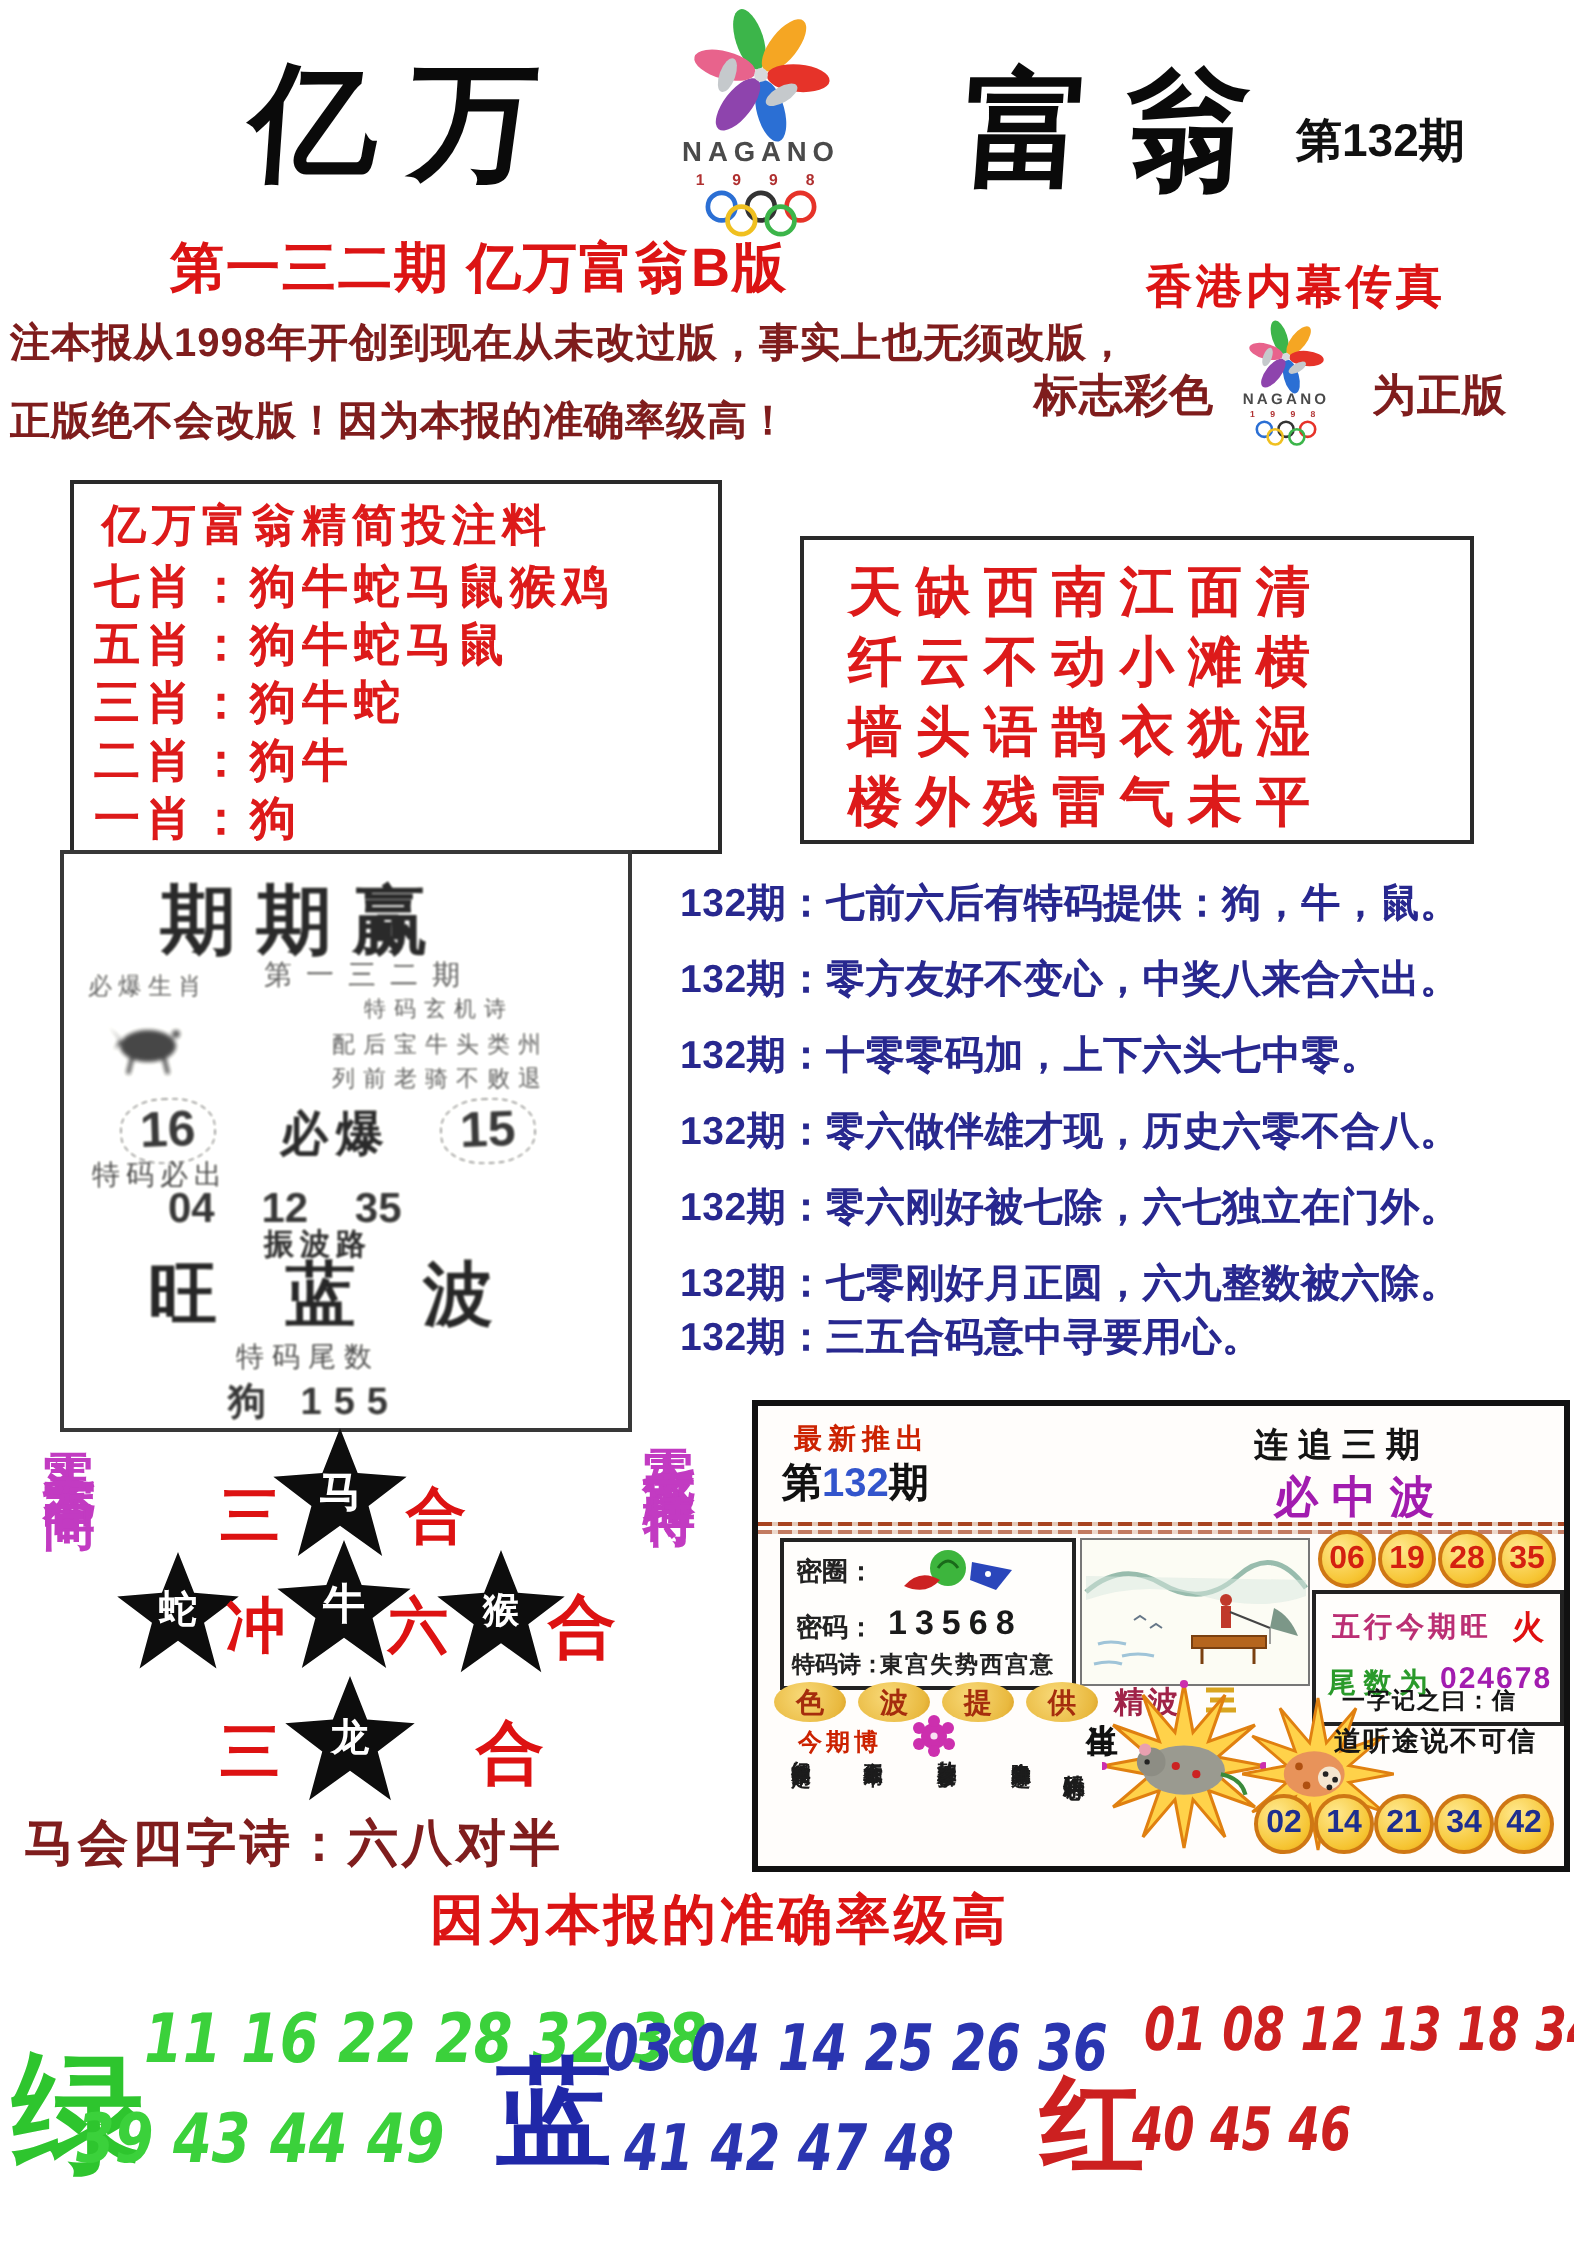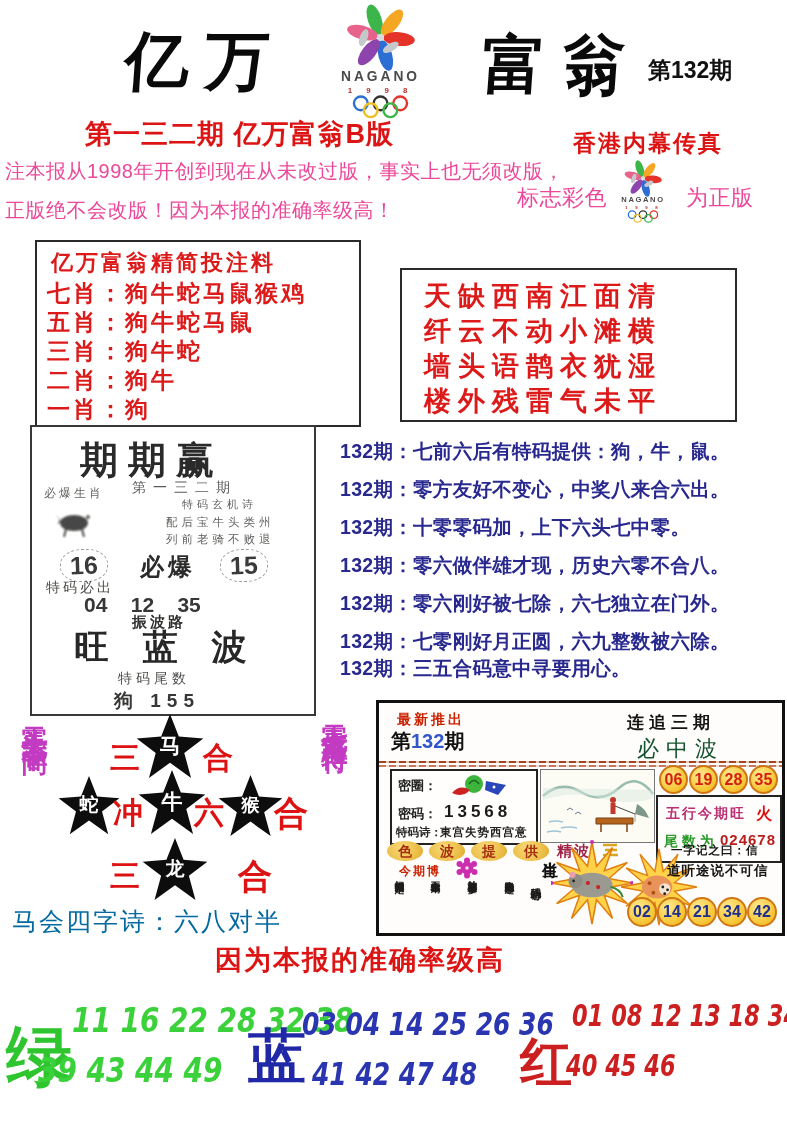--- a/index.html
+++ b/index.html
@@ -5,38 +5,38 @@
   html,body{margin:0;padding:0;background:#ffffff;}
   #page{position:relative;width:787px;height:1127px;background:#fff;overflow:hidden;
         font-family:"Liberation Sans","DejaVu Sans",sans-serif;}
   .abs{position:absolute;}
   .nowrap{white-space:nowrap;}
   
   .brush-title{font-weight:900;color:#0a0a0a;font-size:64px;letter-spacing:16px;transform:skewX(-4deg);}
   .issue-top{font-weight:900;color:#111;font-size:23px;}
   .red-head{color:#dc1414;font-weight:900;font-size:27px;letter-spacing:1px;}
   .red-head2{color:#dc1414;font-weight:900;font-size:23px;letter-spacing:2px;}
-  .blue-note{color:#ec4899;font-weight:400;font-size:20px;letter-spacing:0.5px;}
+  .blue-note{color:#7f1d1d;font-weight:700;font-size:20px;letter-spacing:0.5px;}
   
   .zbox{border:2px solid #2a2a2a;}
   .zline{color:#dd1a1a;font-weight:900;font-size:23px;letter-spacing:3px;white-space:nowrap;}
   .pline{color:#dd1a1a;font-weight:900;font-size:27px;letter-spacing:7px;white-space:nowrap;}
   
   .copybox{border:2px solid #3b3b3b;background:#fdfdfb;filter:contrast(1.05);}
   .copy{color:#3d3d3d;filter:blur(0.4px);text-align:right;}
   .scribble{border:1.5px dashed #9a9a9a;border-radius:45%;padding:1px 9px;display:inline-block;transform:rotate(-2deg);}
   
   .tip{color:#28288f;font-weight:700;font-size:19.5px;white-space:nowrap;letter-spacing:0.3px;}
   
   .vtext{writing-mode:vertical-rl;text-orientation:upright;color:#c23bc2;font-weight:900;font-size:26px;letter-spacing:4px;}
   .star{position:absolute;background:#0d0d0d;
         clip-path:polygon(50% 0%,63% 34%,99% 37%,71% 59%,81% 97%,50% 74%,19% 97%,29% 59%,1% 37%,37% 34%);}
   .star-char{position:absolute;left:50%;top:48%;transform:translate(-50%,-50%);color:#fff;font-weight:900;font-size:21px;}
   .conn{color:#dd1212;font-weight:900;font-size:30px;}
-  .red-line{color:#0369a1;font-weight:400;font-size:25px;letter-spacing:2px;white-space:nowrap;}
+  .red-line{color:#7f1d1d;font-weight:700;font-size:25px;letter-spacing:2px;white-space:nowrap;}
   
   .promo{border:3px solid #111;background:#fffdfb;}
   .dash1{height:2px;background:repeating-linear-gradient(90deg,#a8431f 0 7px,#e5c9b8 7px 10px);}
   .innerbox{border:2px solid #222;background:#fffefc;text-align:right;}
   .ball{position:absolute;border-radius:50%;background:radial-gradient(circle at 35% 30%,#ffe98f,#f6c431 70%,#e8a61a);
         border:2px solid #cf7714;text-align:center;font-weight:900;}
   .ballnum-red{color:#d42010;}
   .ballnum-blue{color:#1f2f8f;}
   .oval{position:absolute;width:36px;height:20px;border-radius:50%;
         background:radial-gradient(circle at 40% 35%,#f8d978,#e9b93f 75%,#d99c22);
@@ -177,21 +177,21 @@
   <div class="abs conn" style="left:238px;top:854px;font-size:34px">合</div>
 
   <div class="abs red-line" style="left:12px;top:905px">马会四字诗：六八对半</div>
 
   <div class="abs promo" style="left:376px;top:700px;width:403px;height:230px">
     <div class="abs" style="left:18px;top:8px;color:#cc2200;font-weight:900;font-size:14px;letter-spacing:3px">最新推出</div>
     <div class="abs" style="left:12px;top:25px;font-size:20px;font-weight:900;color:#111">
       <span>第</span><span style="color:#3355cc">132</span><span>期</span>
     </div>
     <div class="abs" style="left:248px;top:8px;font-size:17px;font-weight:900;letter-spacing:5px;color:#141414">连追三期</div>
-    <div class="abs" style="left:258px;top:31px;font-size:22px;font-weight:400;letter-spacing:7px;color:#14532d">必中波</div>
+    <div class="abs" style="left:258px;top:31px;font-size:22px;font-weight:700;letter-spacing:7px;color:#a21caf">必中波</div>
     <div class="abs dash1" style="left:0;top:58px;width:403px"></div>
     <div class="abs dash1" style="left:0;top:62px;width:403px;opacity:.7"></div>
 
     <div class="abs innerbox" style="left:11px;top:66px;width:144px;height:72px">
       <span class="abs" style="left:6px;top:6px;font-size:13px;font-weight:700;color:#222">密圈：</span>
       <svg class="abs" style="left:56px;top:2px" width="66" height="28">
         <circle cx="26" cy="11" r="9" fill="#3db53d"></circle>
         <path d="M21,11 q5,-7 10,0" stroke="#1a6a1a" stroke-width="1.5" fill="none"></path>
         <path d="M4,20 q8,-9 18,-3 q-7,8 -18,3Z" fill="#cc2222"></path>
         <path d="M38,8 L58,12 L50,22 L37,17Z" fill="#2a46bb"></path>
@@ -220,21 +220,21 @@
 
     <div class="ball" style="left:280px;top:62px;width:25px;height:25px;line-height:25px;font-size:16px"><span class="ballnum-red">06</span></div>
     <div class="ball" style="left:310px;top:62px;width:25px;height:25px;line-height:25px;font-size:16px"><span class="ballnum-red">19</span></div>
     <div class="ball" style="left:340px;top:62px;width:25px;height:25px;line-height:25px;font-size:16px"><span class="ballnum-red">28</span></div>
     <div class="ball" style="left:370px;top:62px;width:25px;height:25px;line-height:25px;font-size:16px"><span class="ballnum-red">35</span></div>
 
     <div class="abs innerbox" style="left:277px;top:92px;width:122px;height:64px">
       <span class="abs" style="left:8px;top:8px;font-size:14px;font-weight:900;letter-spacing:2px;color:#bb2f74">五行今期旺</span>
       <span class="abs" style="left:98px;top:7px;font-size:16px;font-weight:900;color:#e01010">火</span>
       <span class="abs" style="left:6px;top:36px;font-size:14px;font-weight:900;color:#2a9a2a">尾 数 为</span>
-      <span class="abs" style="left:62px;top:34px;font-size:15px;font-weight:900;letter-spacing:1px;color:#b91c1c">024678</span>
+      <span class="abs" style="left:62px;top:34px;font-size:15px;font-weight:900;letter-spacing:1px;color:#a21caf">024678</span>
     </div>
 
     <div class="oval" style="left:8px;top:138px"><span>色</span></div>
     <div class="oval" style="left:50px;top:138px"><span>波</span></div>
     <div class="oval" style="left:92px;top:138px"><span>提</span></div>
     <div class="oval" style="left:134px;top:138px"><span>供</span></div>
     <div class="abs" style="left:178px;top:139px;font-size:15px;font-weight:900;letter-spacing:2px;color:#a02348">精波</div>
     <svg class="abs" style="left:222px;top:138px" width="20" height="18">
       <path d="M2,4 h14 M4,9 h12 M2,14 h15" stroke="#d9a520" stroke-width="2.5" fill="none"></path>
     </svg>

